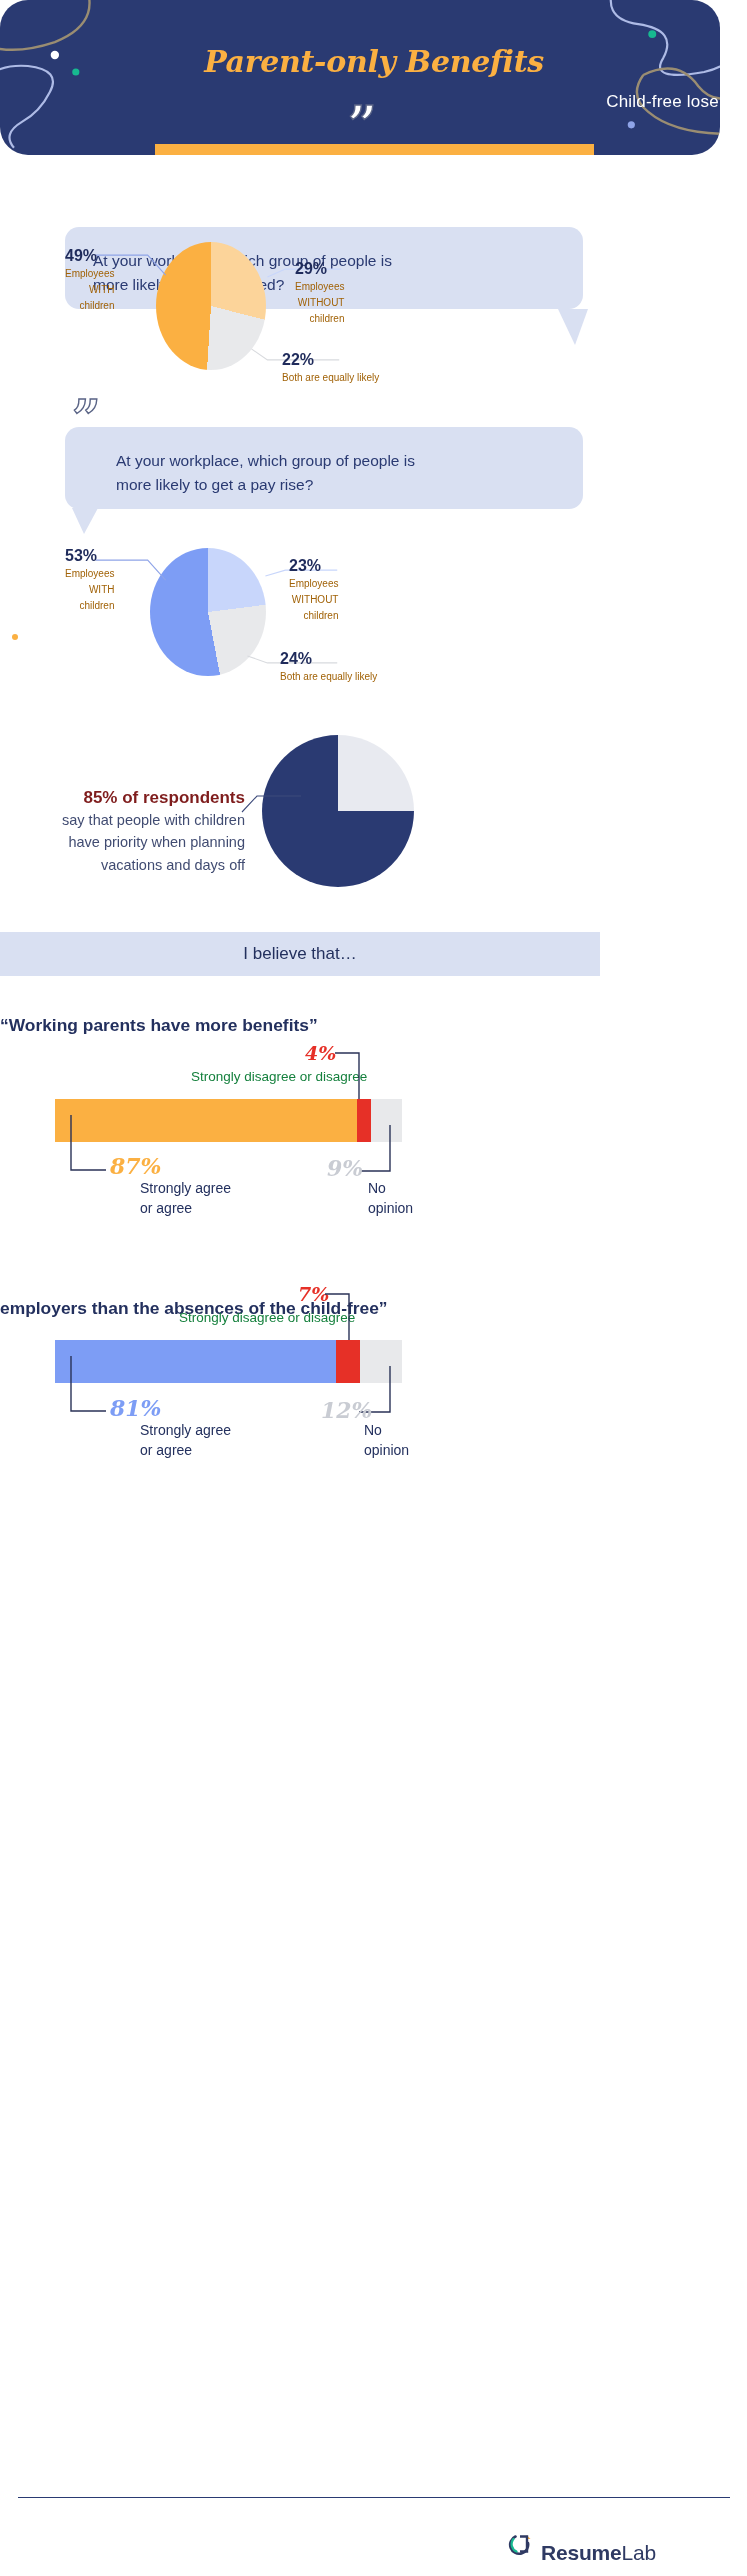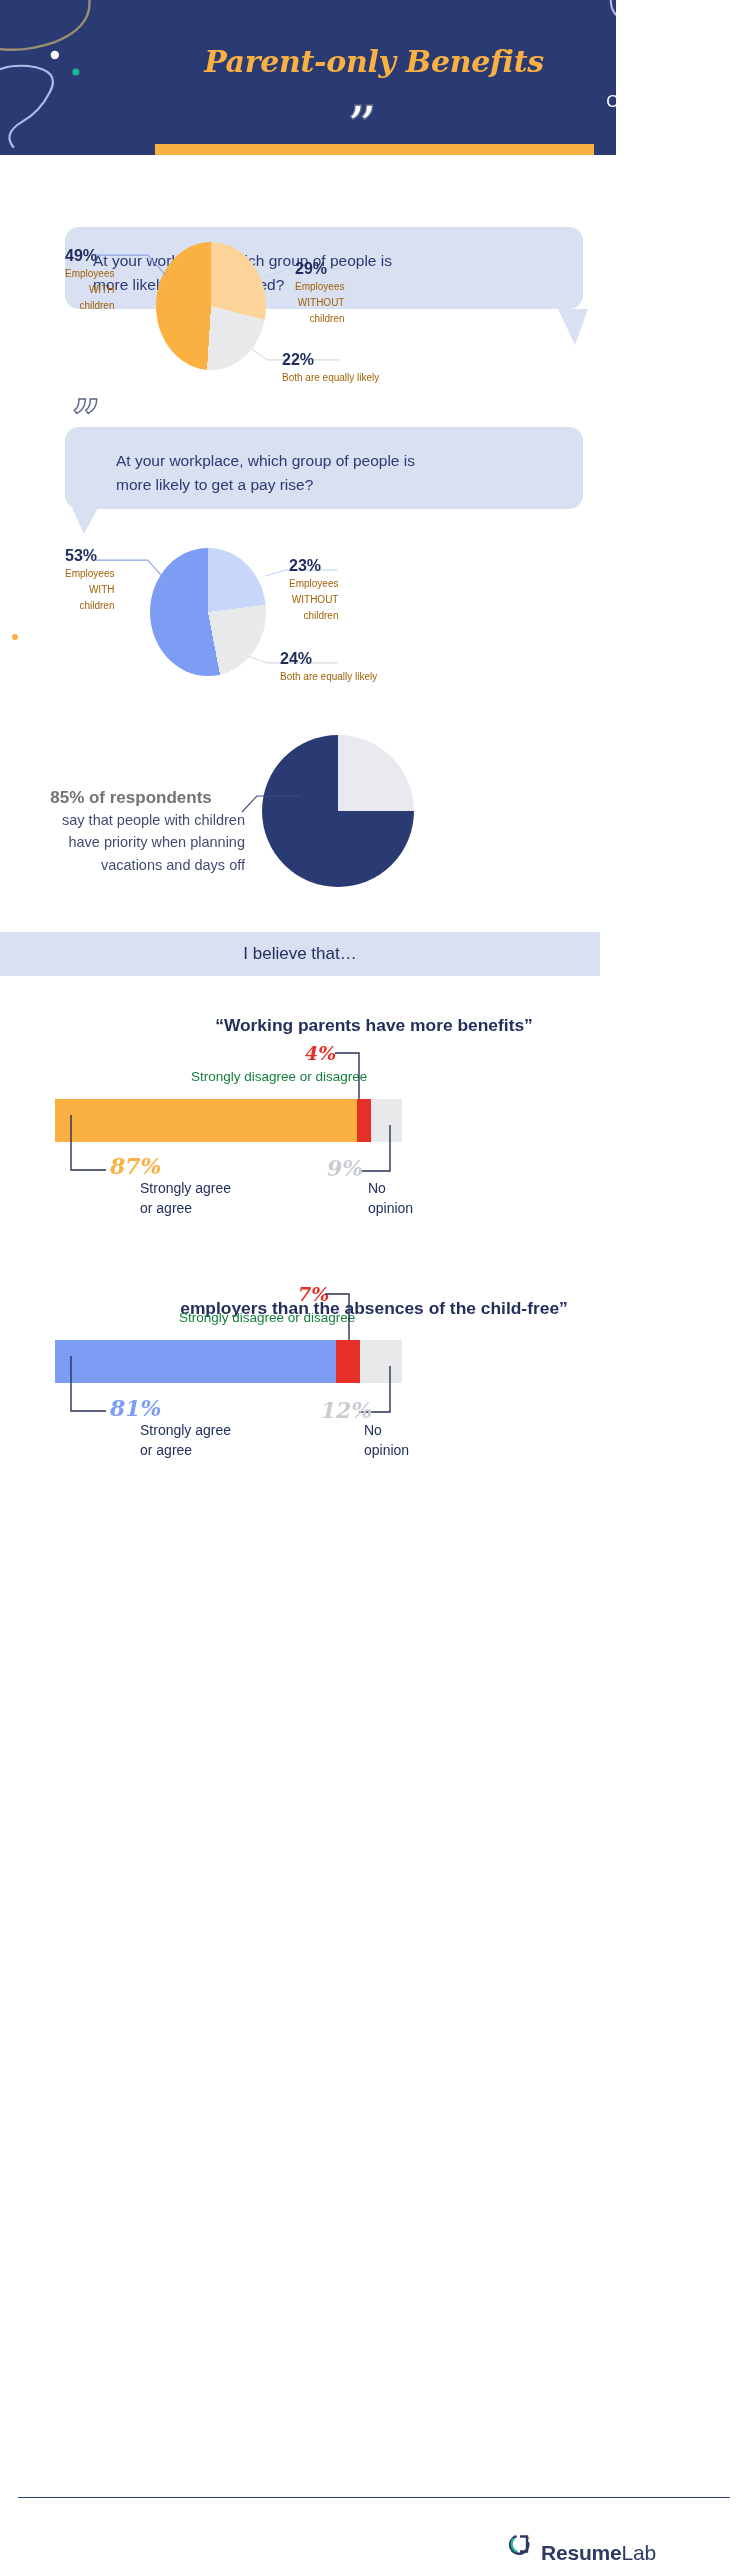--- a/index.html
+++ b/index.html
@@ -6,24 +6,25 @@
   html, body {
     width: 748px;
     background: #ffffff;
     font-family: "Liberation Sans", sans-serif;
   }
   body { width: 748px; height: 2576px; position: relative; overflow: hidden; }
 
   
   .header {
     position: relative;
-    width: 616px;
+    width: 720px;
     height: 155px;
     background: #2a3a72;
     overflow: hidden;
+    border-radius: 28px;
   }
   .header-deco { position: absolute; inset: 0; pointer-events: none; }
   .header-title {
     position: absolute;
     top: 44px; left: 0; width: 748px;
     text-align: center;
     font-family: "DejaVu Serif", serif;
     font-style: italic;
     font-weight: bold;
     font-size: 30px;
@@ -98,21 +99,21 @@
     text-align: center;
     color: #23305e;
     font-size: 17px;
     font-weight: 400;
   }
 
   
   .bar-title {
     position: absolute;
     left: 0; width: 748px;
-    text-align: center;
+    text-align: left;
     color: #23305e;
     font-size: 17.4px;
     font-weight: bold;
     line-height: 1.5;
   }
   .bar-track { position: absolute; display: flex; overflow: hidden; }
   .bar-seg { height: 100%; }
 
   .big-pct {
     position: absolute;
@@ -267,22 +268,22 @@
 <div class="lbl-txt" style="left:280px; top:669px;">Both are equally likely</div>
 
 <div class="pie" style="left:262px; top:735px; width:152px; height:152px;
             background: conic-gradient(from 0deg,
               #e8eaf0 0deg 90deg,
               #2a3a72 90deg 360deg);">
 </div>
 <svg class="leader" style="left:239px; top:768px;" width="70" height="50" viewBox="0 0 70 50">
   <polyline points="3,44 18,28 62,28" fill="none" stroke="#3c4a7a" stroke-width="1.1"></polyline>
 </svg>
-<div style="position:absolute; left:0px; top:788px; width:245px; text-align:center;
-            font-weight:bold; font-size:17px; color:#737373;padding-left:17px;">85% of respondents</div>
+<div style="position:absolute; left:0px; top:788px; width:245px; text-align:right;
+            font-weight:bold; font-size:17px; color:#7f1d1d;padding-left:17px;">85% of respondents</div>
 <div style="position:absolute; left:0px; top:809px; width:245px; text-align:right;
             font-size:14.5px; line-height:1.55; color:#414c72;">
   <span>say that people with children</span><br>
   <span>have priority when planning</span><br>
   <span>vacations and days off</span>
 </div>
 
 <div class="band" style="top:932px; height:44px; line-height:44px;">
   <span>I believe that…</span>
 </div>

